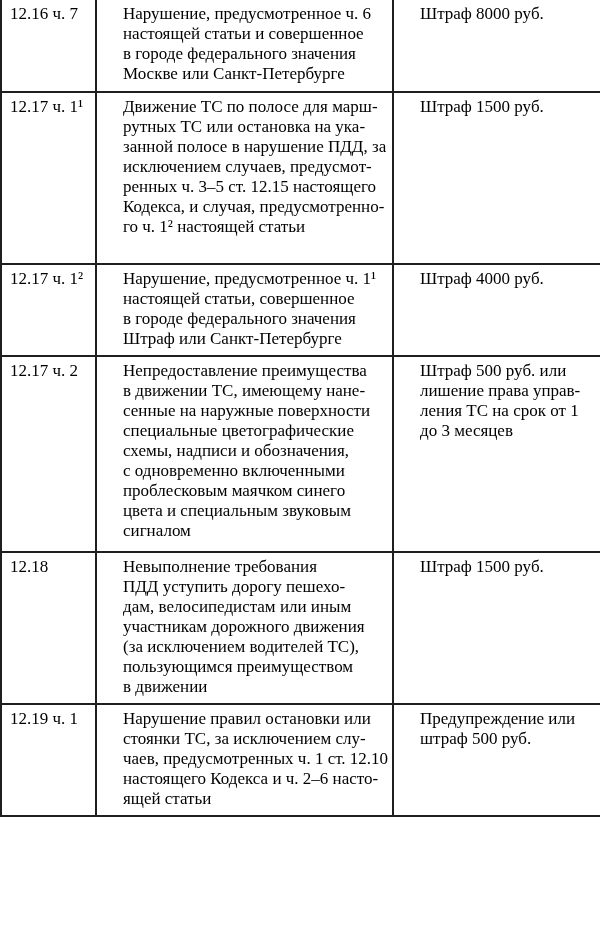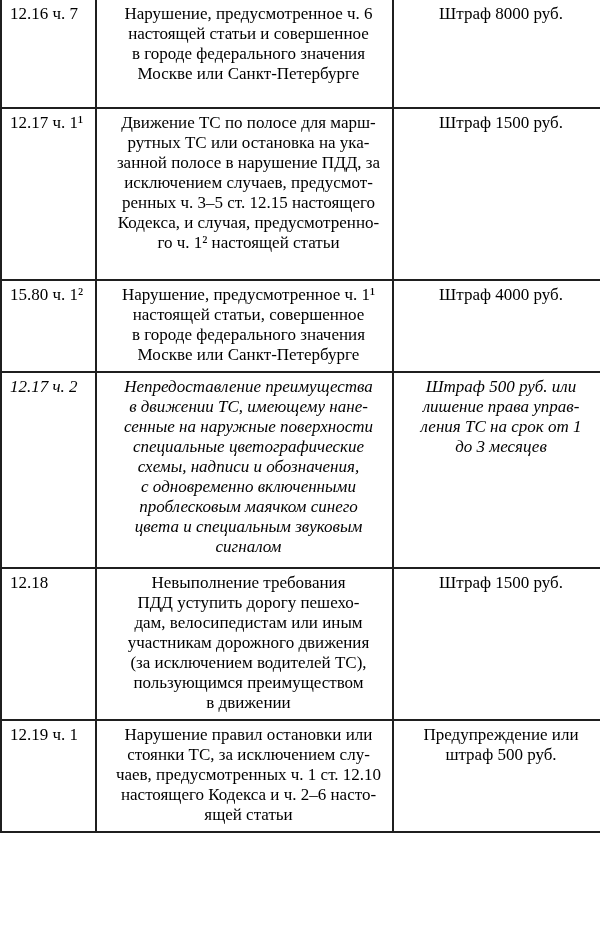--- a/index.html
+++ b/index.html
@@ -33,26 +33,26 @@
     vertical-align: top;
     font-size: 17px;
     line-height: 20px;
     white-space: pre;
     padding: 4px 2px 6px 8px;
     overflow: hidden;
   }
   
   table.fines tr:first-child td { border-top: none; }
   table.fines td.cell-violation,
-  table.fines td.cell-penalty { padding-left: 10px; text-align: center; }
-  tr.r1 td { height: 108px; }
+  table.fines td.cell-penalty { padding-left: 26px; }
+  tr.r1 td { height: 92px; }
   tr.r2 td { height: 135px; }
   tr.r3 td { height: 172px; }
   tr.r4 td { height: 87px; }
-  tr.r5 td { height: 196px; font-style: italic; }
+  tr.r5 td { height: 196px; }
   tr.r6 td { height: 148px; }
   tr.r7 td { height: 103px; }
 </style>
 </head>
 <body>
 
 <div class="page">
   <table class="fines">
     <colgroup>
       <col class="c1">
@@ -73,25 +73,25 @@
         <td class="cell-violation">Движение ТС по полосе для марш-
 рутных ТС или остановка на ука-
 занной полосе в нарушение ПДД, за
 исключением случаев, предусмот-
 ренных ч. 3–5 ст. 12.15 настоящего
 Кодекса, и случая, предусмотренно-
 го ч. 1² настоящей статьи</td>
         <td class="cell-penalty">Штраф 1500 руб.</td>
       </tr>
       <tr class="r4">
-        <td class="cell-article">15.80 ч. 1²</td>
+        <td class="cell-article">12.17 ч. 1²</td>
         <td class="cell-violation">Нарушение, предусмотренное ч. 1¹
 настоящей статьи, совершенное
 в городе федерального значения
-Москве или Санкт-Петербурге</td>
+Штраф или Санкт-Петербурге</td>
         <td class="cell-penalty">Штраф 4000 руб.</td>
       </tr>
       <tr class="r5">
         <td class="cell-article">12.17 ч. 2</td>
         <td class="cell-violation">Непредоставление преимущества
 в движении ТС, имеющему нане-
 сенные на наружные поверхности
 специальные цветографические
 схемы, надписи и обозначения,
 с одновременно включенными

